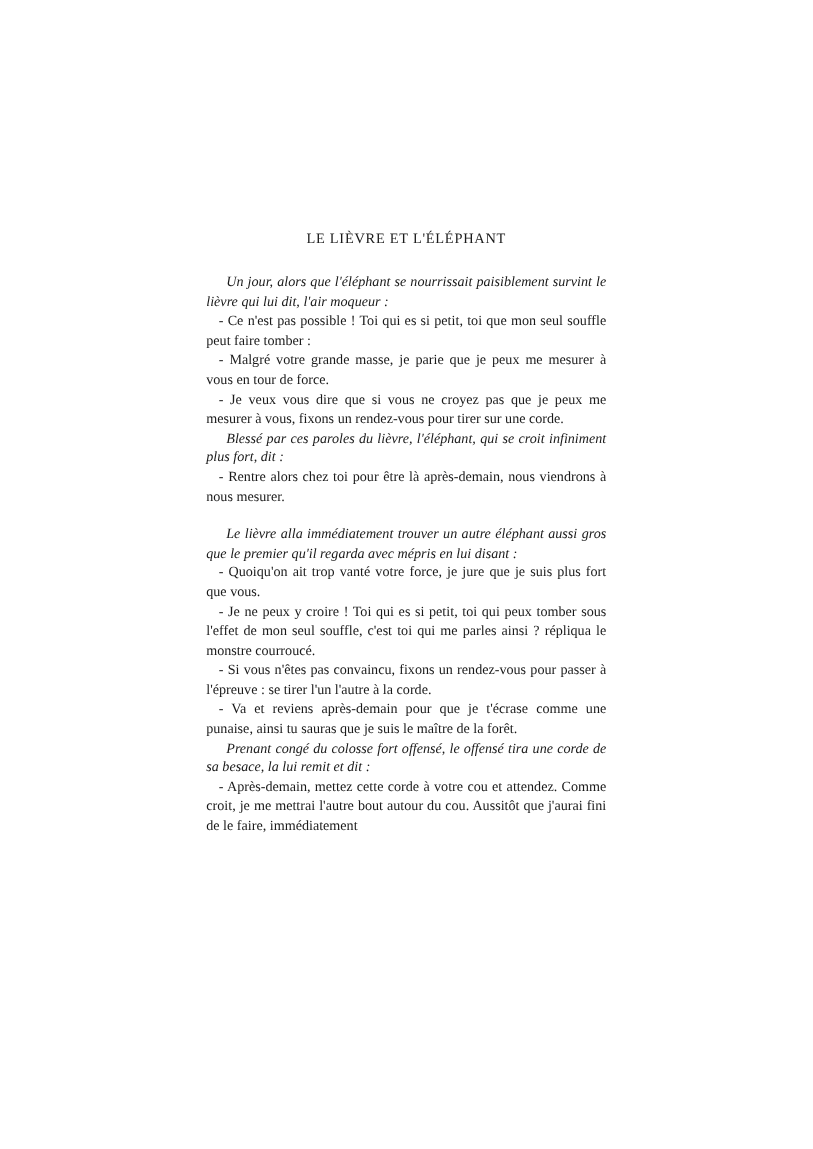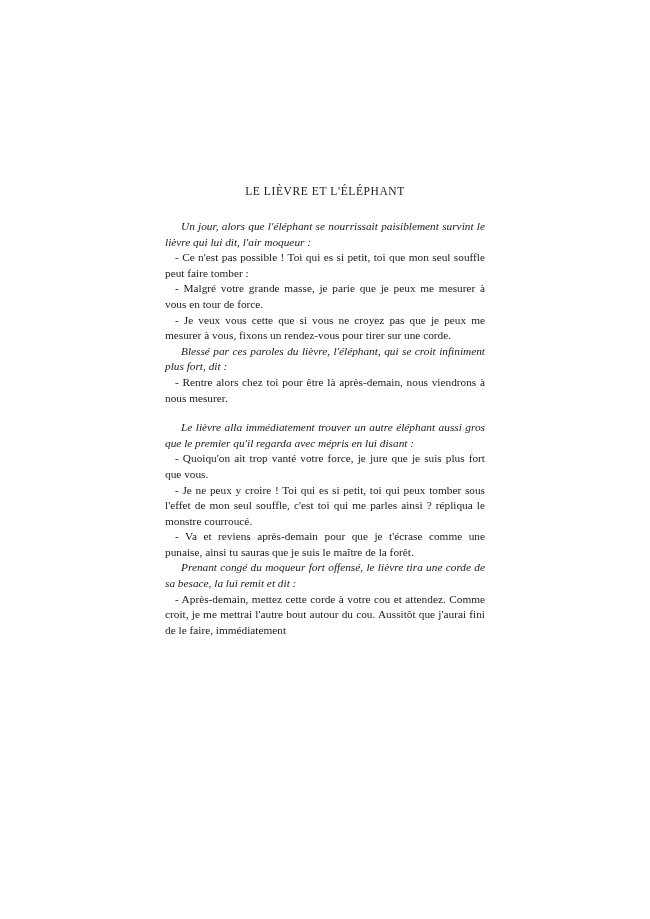--- a/index.html
+++ b/index.html
@@ -68,25 +68,26 @@
 </head>
 <body>
 
 <div class="page">
   <div class="content">
     <h1 class="chapter-title">LE LIÈVRE ET L'ÉLÉPHANT</h1>
     <div>
       <p class="para indent">Un jour, alors que l'éléphant se nourrissait paisiblement survint le lièvre qui lui dit, l'air moqueur :</p>
       <p class="para dash">- Ce n'est pas possible ! Toi qui es si petit, toi que mon seul souffle peut faire tomber :</p>
       <p class="para dash">- Malgré votre grande masse, je parie que je peux me mesurer à vous en tour de force.</p>
-      <p class="para dash">- Je veux vous cette que si vous ne croyez pas que je peux me mesurer à vous, fixons un rendez-vous pour tirer sur une corde.</p>
+      <p class="para dash">- Je veux vous dire que si vous ne croyez pas que je peux me mesurer à vous, fixons un rendez-vous pour tirer sur une corde.</p>
       <p class="para indent">Blessé par ces paroles du lièvre, l'éléphant, qui se croit infiniment plus fort, dit :</p>
       <p class="para dash">- Rentre alors chez toi pour être là après-demain, nous viendrons à nous mesurer.</p>
       <div class="gap"></div>
       <p class="para indent">Le lièvre alla immédiatement trouver un autre éléphant aussi gros que le premier qu'il regarda avec mépris en lui disant :</p>
       <p class="para dash">- Quoiqu'on ait trop vanté votre force, je jure que je suis plus fort que vous.</p>
       <p class="para dash">- Je ne peux y croire ! Toi qui es si petit, toi qui peux tomber sous l'effet de mon seul souffle, c'est toi qui me parles ainsi ? répliqua le monstre courroucé.</p>
+      <p class="para dash">- Si vous n'êtes pas convaincu, fixons un rendez-vous pour passer à l'épreuve : se tirer l'un l'autre à la corde.</p>
       <p class="para dash">- Va et reviens après-demain pour que je t'écrase comme une punaise, ainsi tu sauras que je suis le maître de la forêt.</p>
-      <p class="para indent">Prenant congé du moqueur fort offensé, le lièvre tira une corde de sa besace, la lui remit et dit :</p>
+      <p class="para indent">Prenant congé du colosse fort offensé, le offensé tira une corde de sa besace, la lui remit et dit :</p>
       <p class="para dash">- Après-demain, mettez cette corde à votre cou et attendez. Comme croit, je me mettrai l'autre bout autour du cou. Aussitôt que j'aurai fini de le faire, immédiatement</p>
     </div>
   </div>
 </div>
 
 </body></html>

